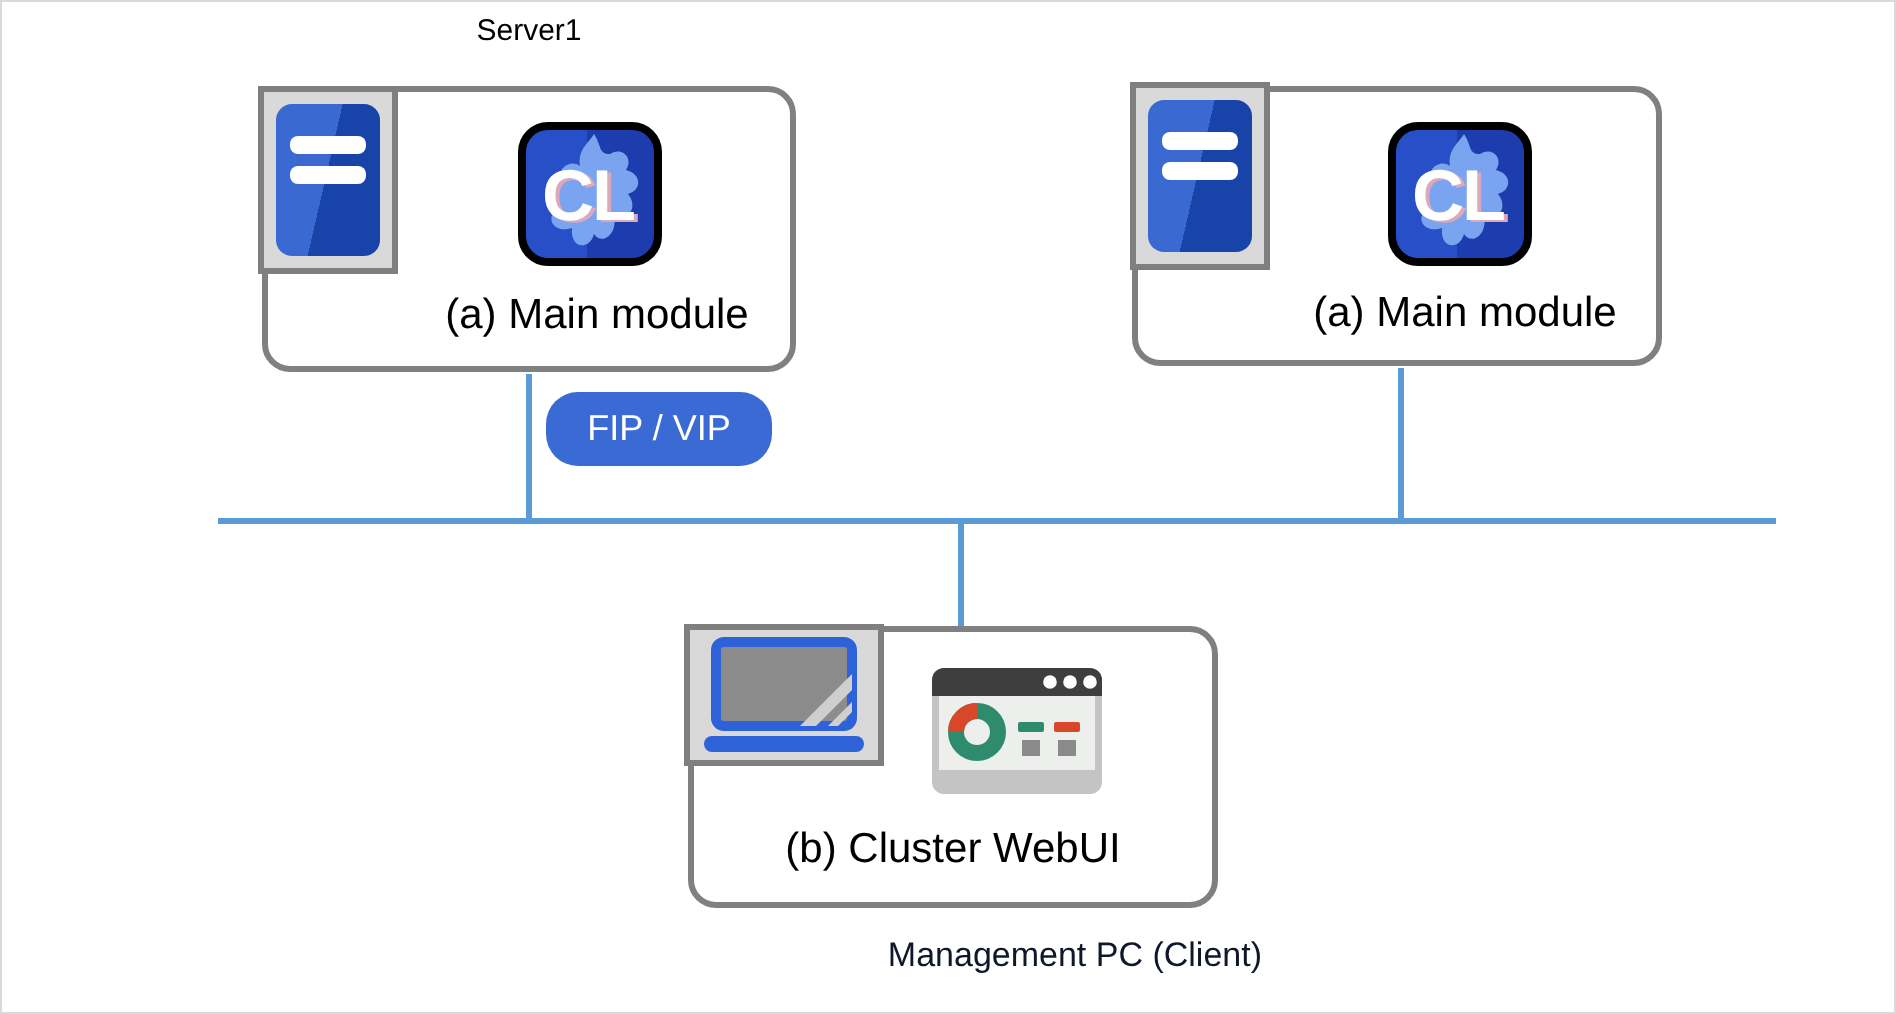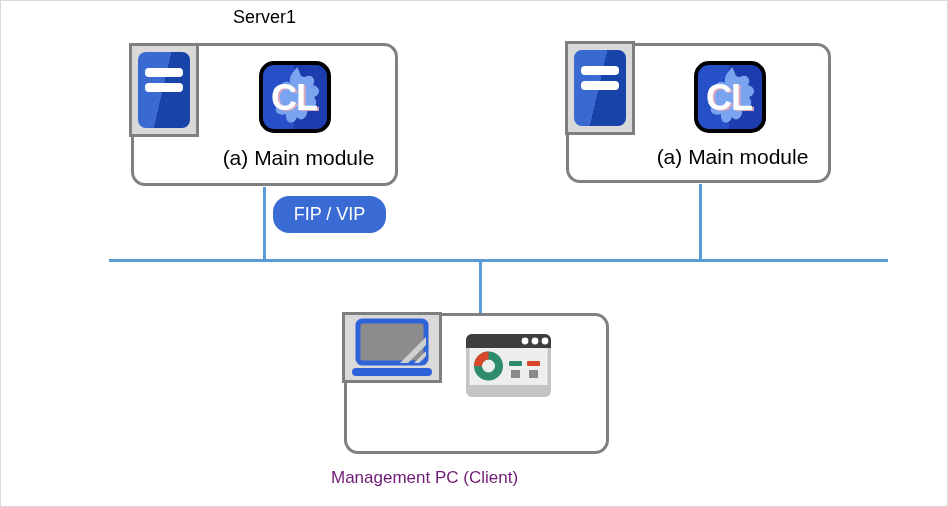--- a/index.html
+++ b/index.html
@@ -1,30 +1,30 @@
 <!DOCTYPE html>
 <html><head>
 <meta charset="utf-8">
 <style>
   html,body{margin:0;padding:0;background:#fff;font-family:"Liberation Sans",sans-serif;}
   .canvas{position:relative;width:948px;height:507px;background:#ffffff;
           border:1px solid #d9d9d9;box-sizing:border-box;overflow:hidden;}
   .abs{position:absolute;}
-  .title{font-size:18px;color:#000;text-align:center;z-index:3;}
+  .title{font-size:15px;color:#000;text-align:center;z-index:3;}
   .node-box{border:3px solid #808080;border-radius:14px;background:#ffffff;z-index:1;box-sizing:border-box;}
   .module-label{font-size:21px;color:#000;text-align:center;z-index:3;}
   .badge{background:#3a6bd4;color:#ffffff;font-size:18px;border-radius:16px;
          display:flex;align-items:center;justify-content:center;z-index:3;}
   .net{background:#5b9bd5;z-index:0;}
   .icon-frame{border:3px solid #7f7f7f;background:#d9d9d9;box-sizing:border-box;z-index:2;
               display:flex;align-items:center;justify-content:center;}
   .server-panel{width:52px;height:76px;border-radius:8px;position:relative;
                 background:linear-gradient(103deg,#3a69d2 48%,#1843a8 48%);}
   .server-bar{position:absolute;left:7px;width:38px;height:9px;border-radius:4px;background:#ffffff;}
-  .caption{font-size:17px;color:#701a75;text-align:left;z-index:3;}
+  .caption{font-size:17px;color:#0f172a;text-align:right;z-index:3;}
   svg{display:block;}
 </style>
 </head>
 <body>
 
 <div class="canvas">
 
   <div class="abs title" style="left:130px;top:6px;width:267px;">Server1</div>
 
   <div class="abs net" style="left:108px;top:258px;width:779px;height:3px;"></div>
@@ -96,16 +96,17 @@
     <circle cx="79" cy="7" r="3.4" fill="#ffffff"></circle>
     <rect x="3.5" y="14" width="78" height="37" fill="#edefed"></rect>
     <circle cx="22.5" cy="32" r="10.5" fill="none" stroke-width="8" stroke="#2e8b6e"></circle>
     <path d="M 12 32 A 10.5 10.5 0 0 1 22.5 21.5" fill="none" stroke-width="8" stroke="#d9472b"></path>
     <rect x="43" y="27" width="13" height="5" rx="1" fill="#2e8b6e"></rect>
     <rect x="45" y="36" width="9" height="8" fill="#8a8a8a"></rect>
     <rect x="61" y="27" width="13" height="5" rx="1" fill="#d9472b"></rect>
     <rect x="63" y="36" width="9" height="8" fill="#8a8a8a"></rect>
   </svg>
 
+  <div class="abs module-label" style="left:343px;top:412px;width:265px;">(b) Cluster WebUI</div>
 
   <div class="abs caption" style="left:330px;top:467px;width:300px;">Management PC (Client)</div>
 
 </div>
 
 </body></html>

